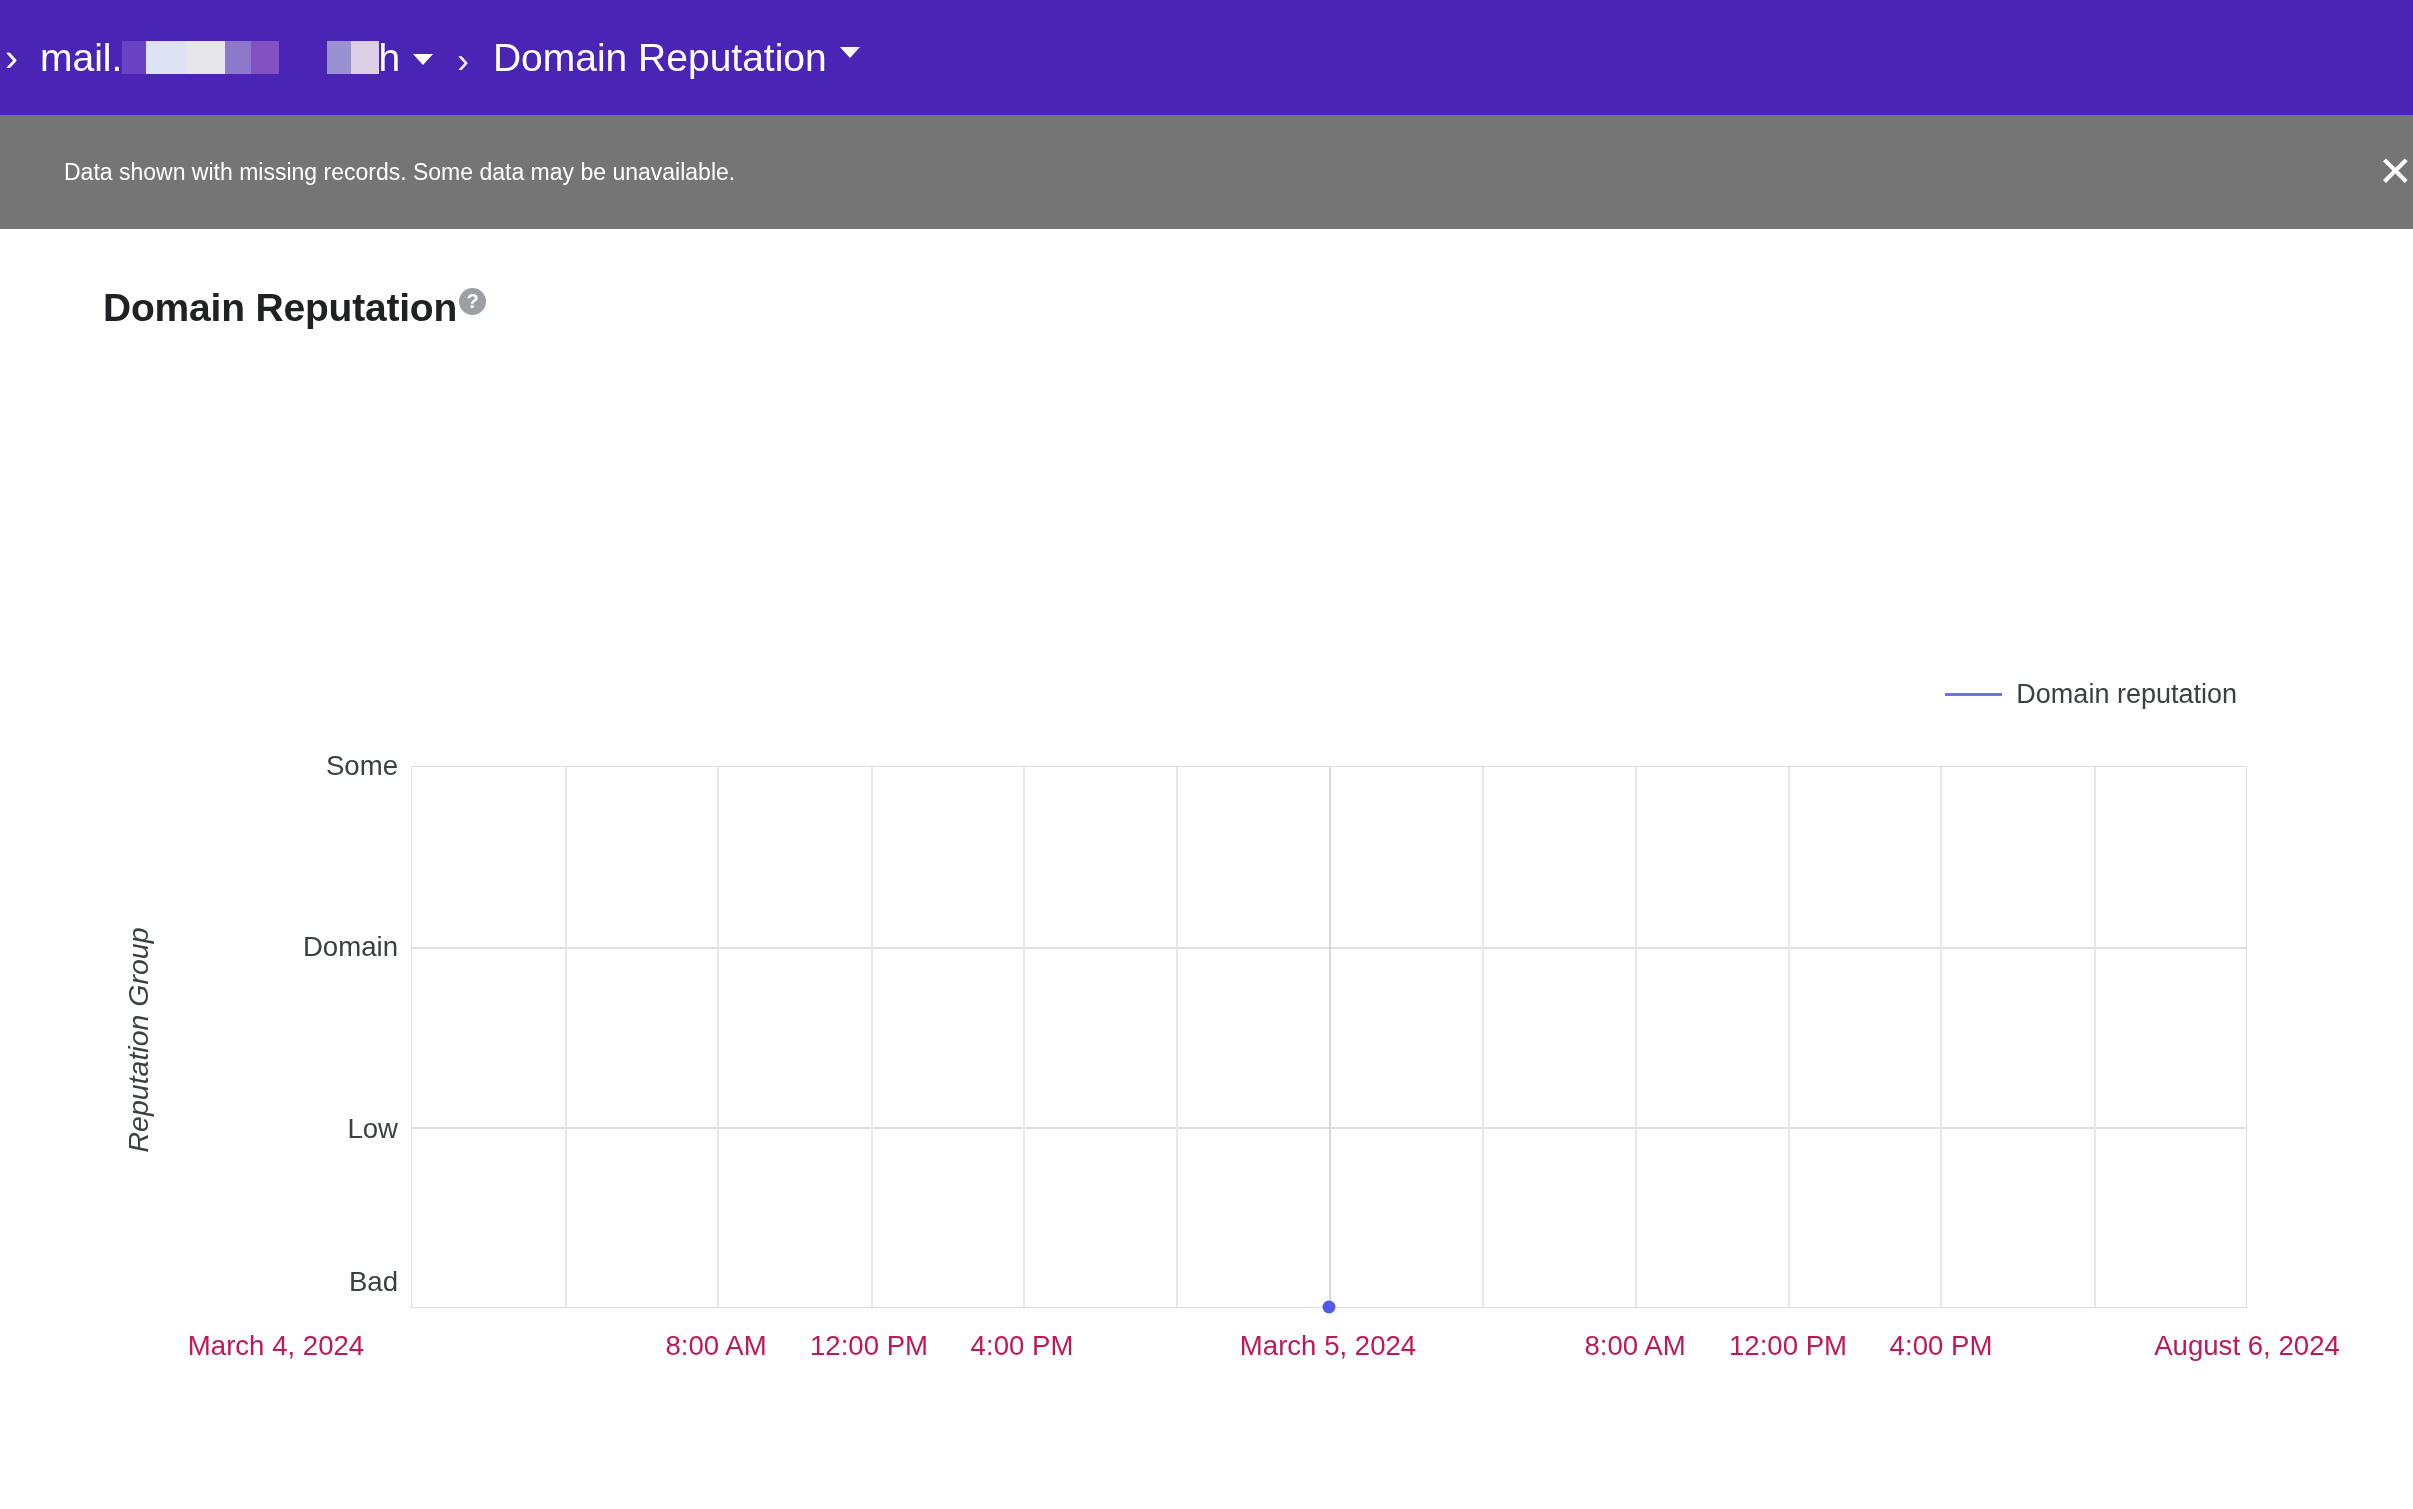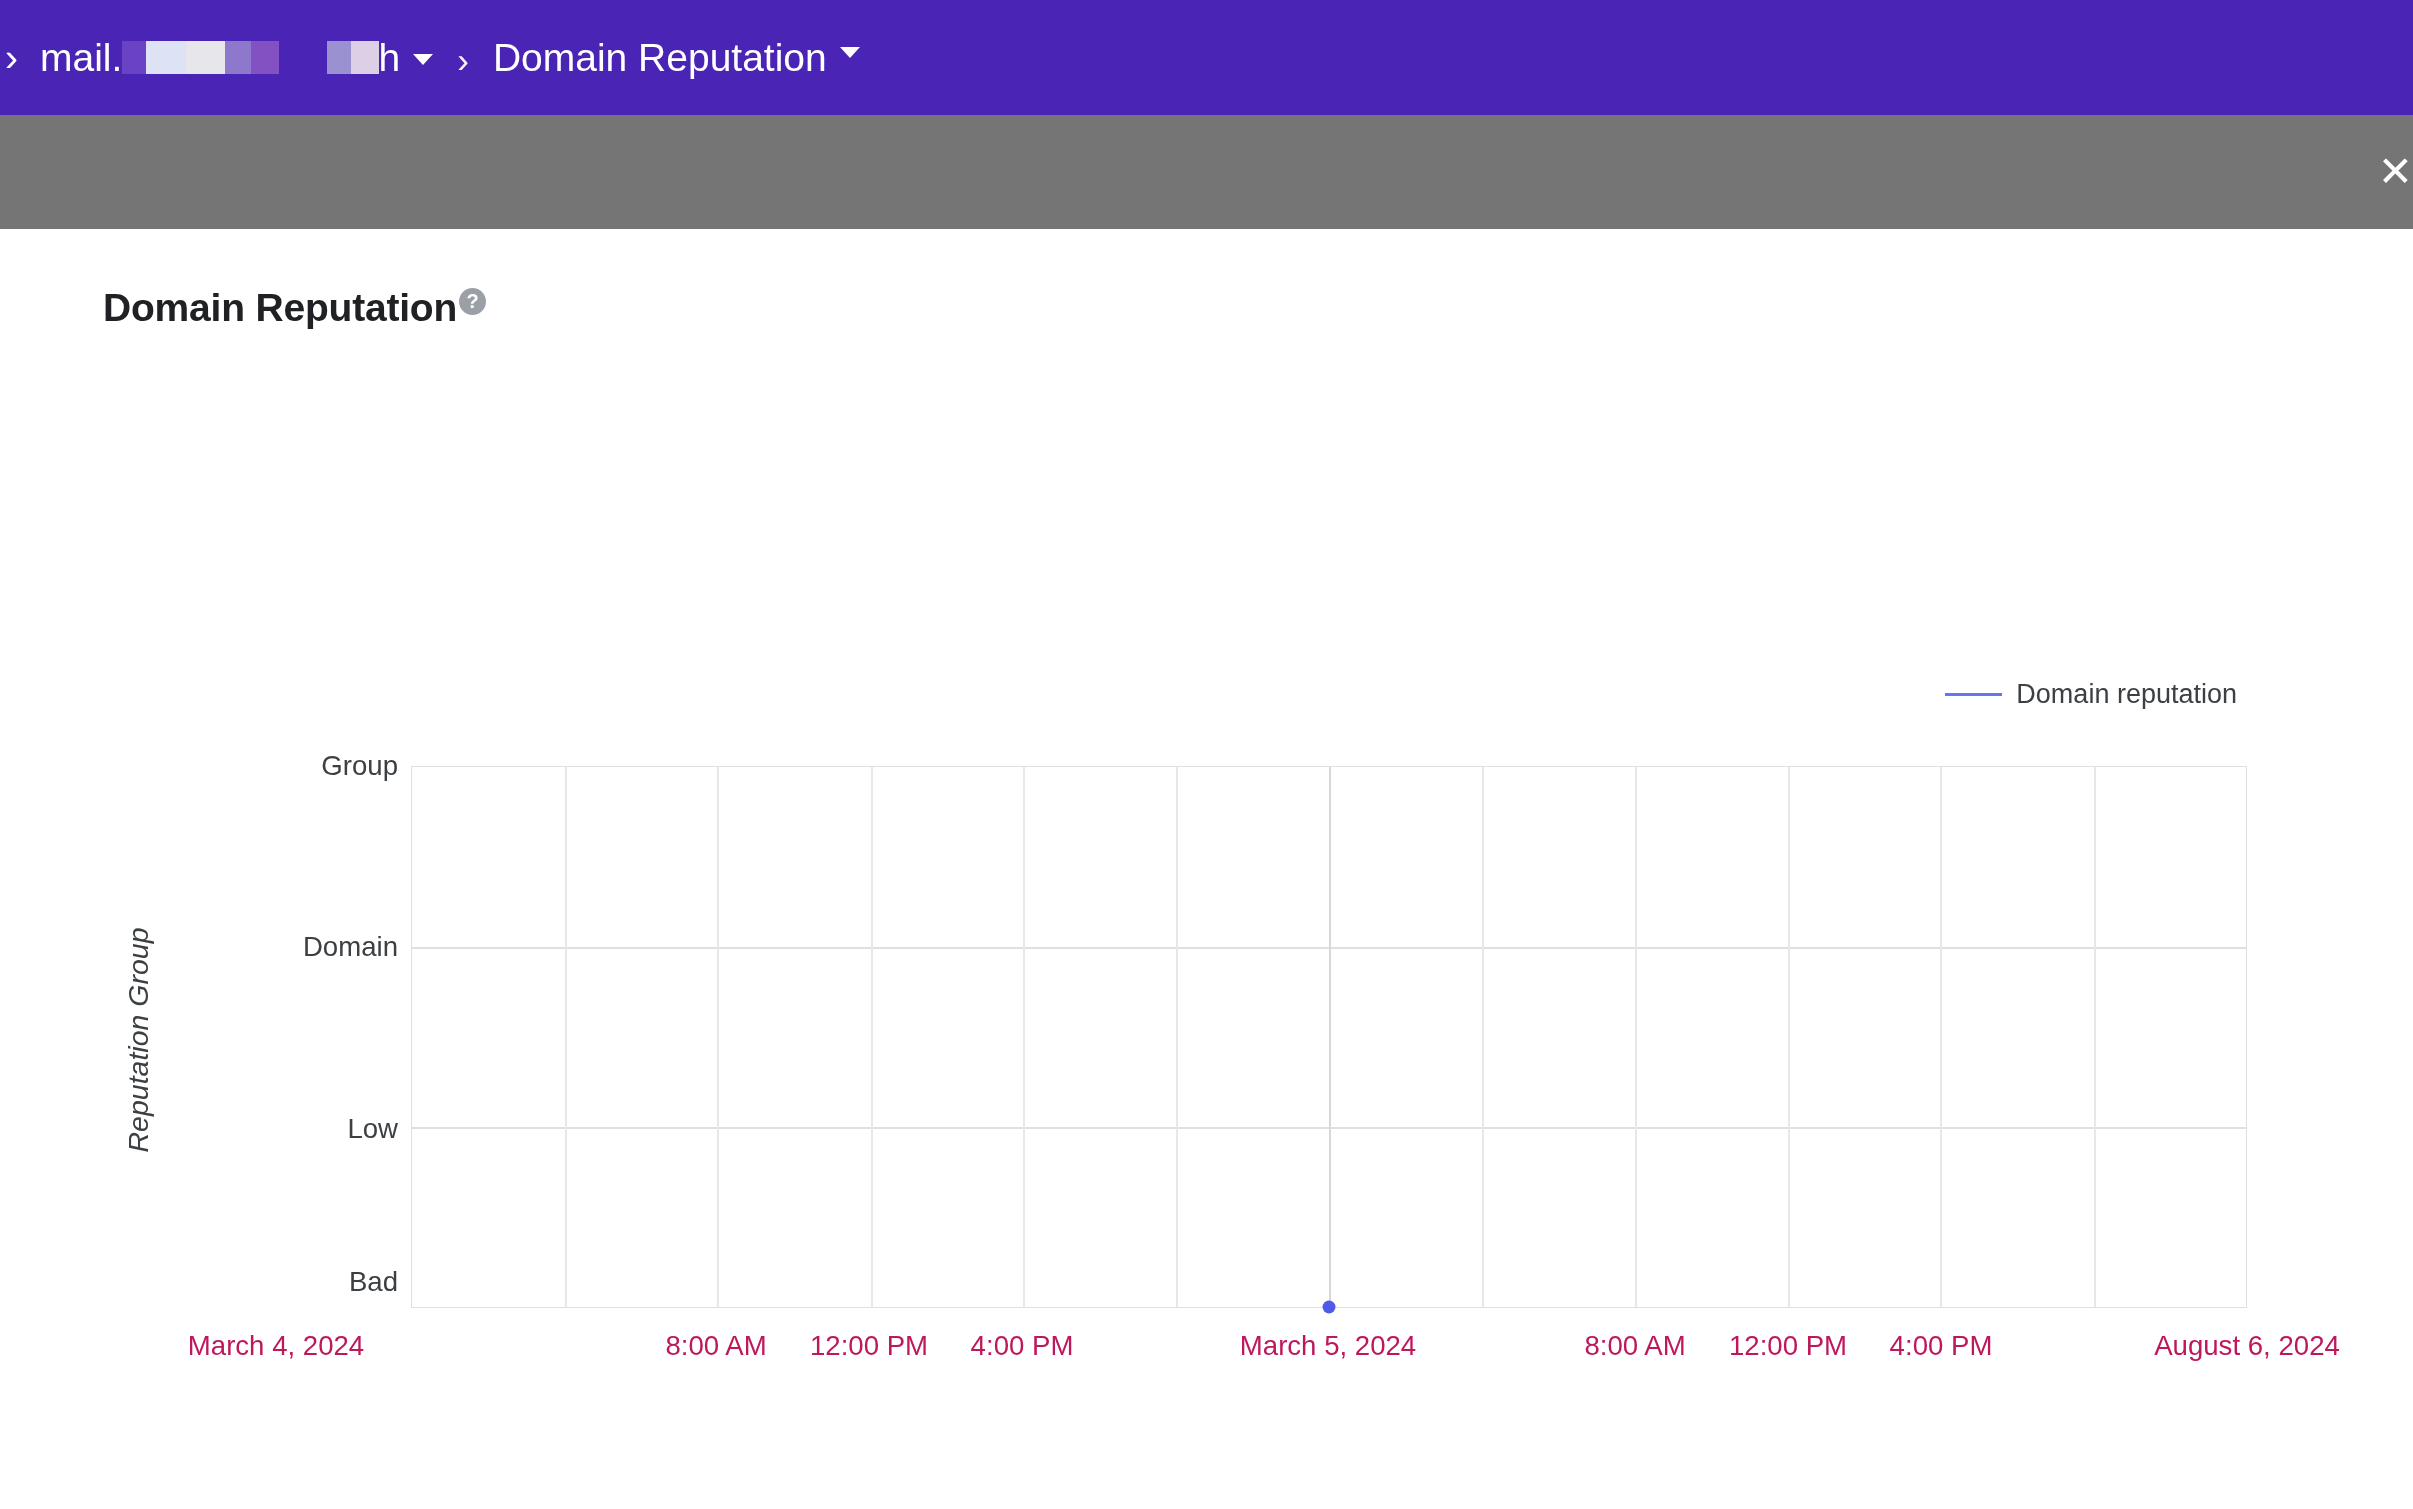--- a/index.html
+++ b/index.html
@@ -260,39 +260,40 @@
     <span class="crumb-sep">›</span>
 
     <div class="crumb-title">
       <span>Domain Reputation</span>
         <span class="caret"></span>
     </div>
   </div>
 </div>
 
 <div class="banner">
+  <div class="banner-text">Data shown with missing records. Some data may be unavailable.</div>
   <div class="banner-close">✕</div>
 </div>
 
 <div class="page">
 
   <div class="page-title-row">
     <div class="page-title">Domain Reputation</div>
     <div class="help-icon">?</div>
   </div>
 
   <div class="legend">
     <div class="legend-line"></div>
     <div class="legend-label">Domain reputation</div>
   </div>
 
   <div class="chart-wrap">
     <div class="ylabel">Reputation Group</div>
 
-    <div class="ytick" style="top:464px;">Group</div>
+    <div class="ytick" style="top:464px;">Some</div>
     <div class="ytick" style="top:645px;">Domain</div>
     <div class="ytick" style="top:827px;">Low</div>
     <div class="ytick" style="top:980px;">Bad</div>
 
     <div class="plot">
       <div class="gl-h" style="top:180px;"></div>
       <div class="gl-h" style="top:360px;"></div>
 
       <div class="gl-v" style="left:153px;"></div>
       <div class="gl-v" style="left:305px;"></div>

